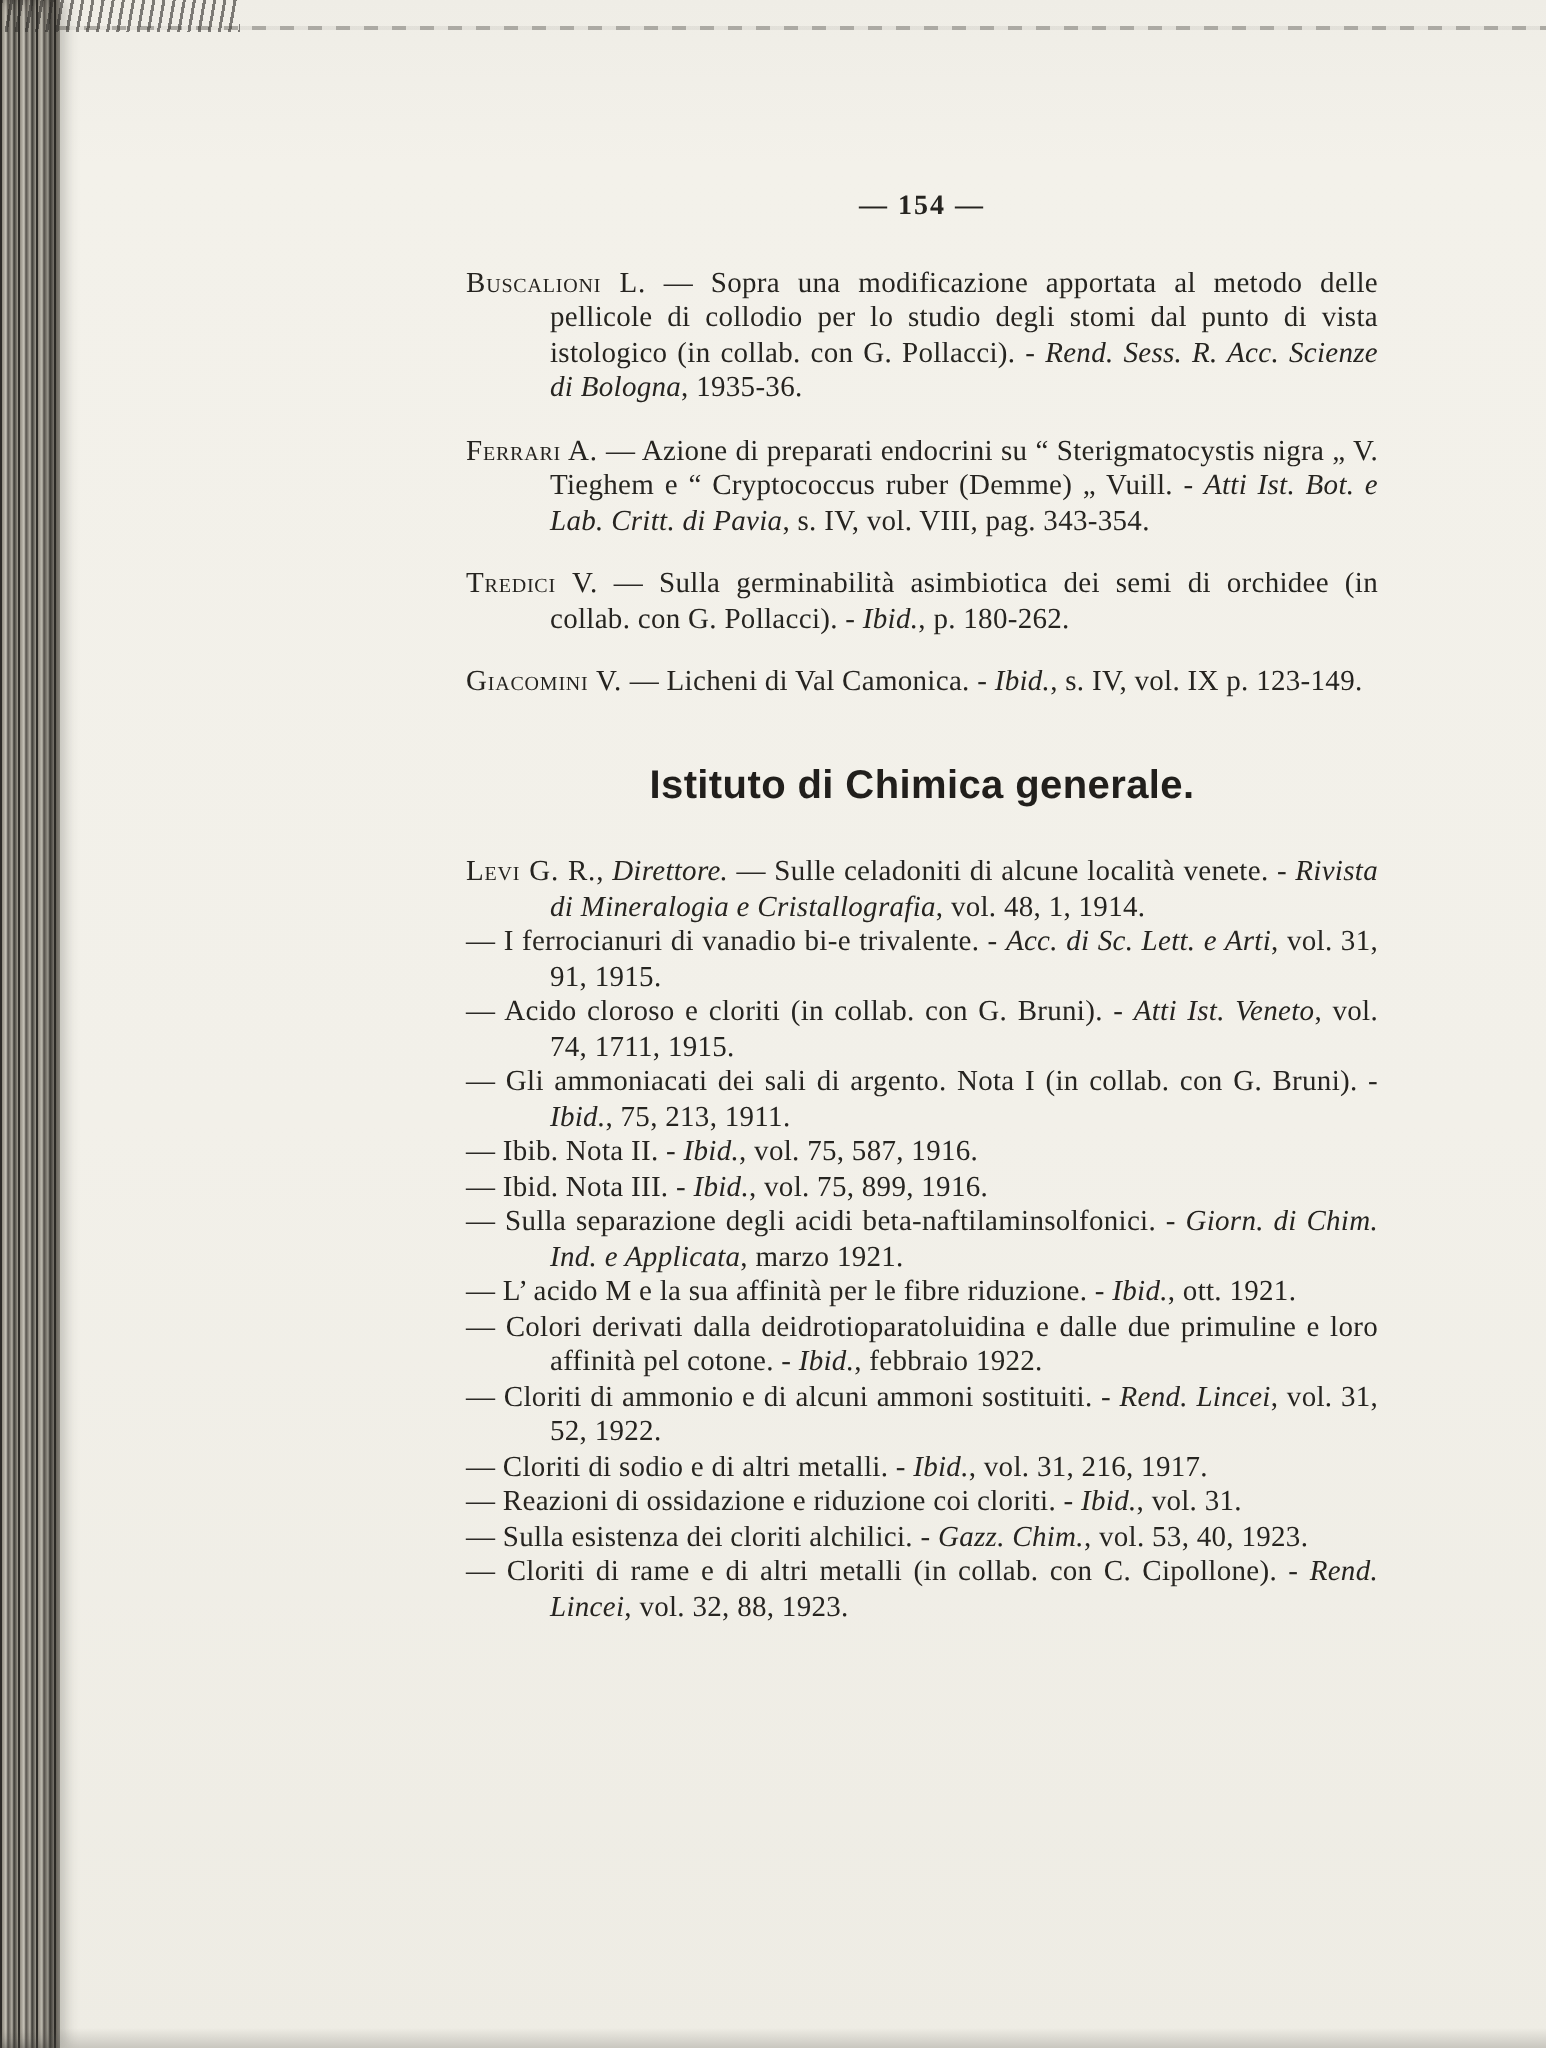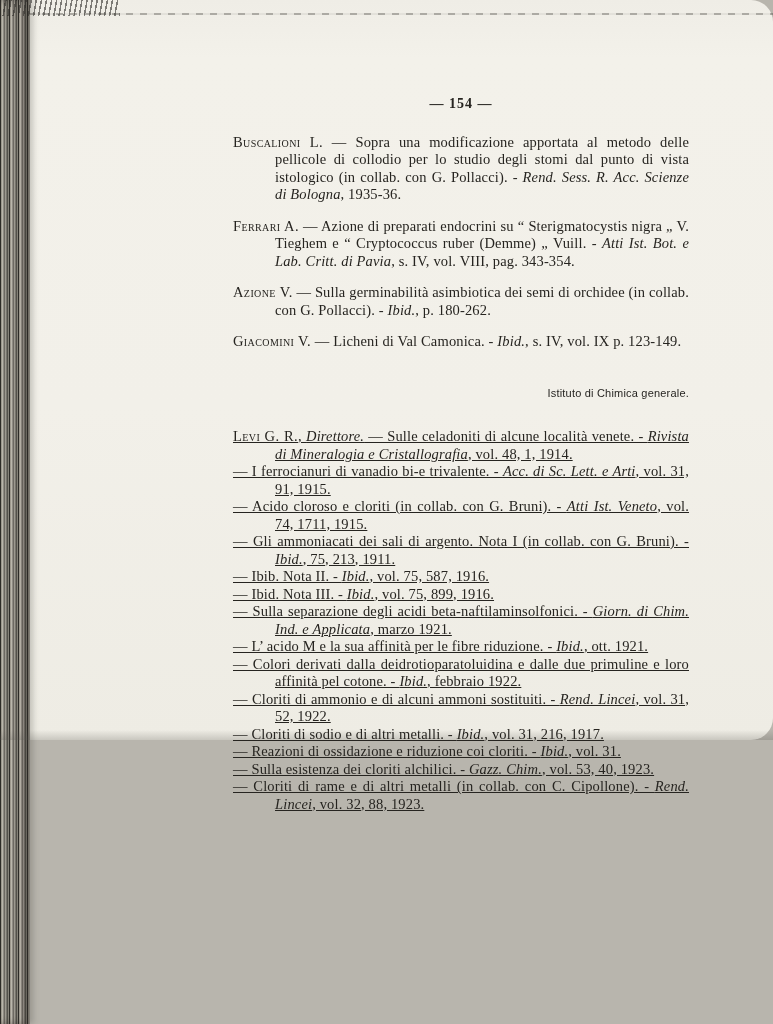--- a/index.html
+++ b/index.html
@@ -6,27 +6,26 @@
     margin: 0;
     padding: 0;
     width: 773px;
     height: 1024px;
     overflow: hidden;
     background: #b8b5ad;
   }
   .scan {
     position: relative;
     width: 773px;
-    height: 740px;
+    height: 1024px;
     background: linear-gradient(180deg, #efede6 0%, #f3f1ea 8%, #f2f0e9 55%, #eeece4 100%);
     font-family: "Liberation Serif", serif;
     color: #262420;
     font-size: 14.5px;
     line-height: 17.5px;
-    border-radius: 22px;
   }
   .binding {
     position: absolute;
     left: 0; top: 0;
     width: 30px; height: 1024px;
     background:
       repeating-linear-gradient(90deg,
         #2e2c28 0px, #2e2c28 1px,
         #8f8a7f 1px, #c9c5ba 3px,
         #55514b 4px, #b5b1a6 6px,
@@ -68,49 +67,49 @@
     letter-spacing: 1px;
     margin-bottom: 21px;
   }
   .entry {
     padding-left: 42px;
     text-indent: -42px;
     text-align: justify;
     letter-spacing: 0.15px;
   }
   .spaced .entry { margin-bottom: 8px; margin-top: 14px; }
-  .tight  .entry { margin-bottom: 0; text-decoration: underline; }
+  .tight  .entry { margin-bottom: 0; }
   .sc { font-variant: small-caps; letter-spacing: 0.4px; }
   .i  { font-style: italic; }
   .section {
-    text-align: right;
+    text-align: center;
     font-family: "Liberation Sans", sans-serif;
-    font-size: 11px;
-    font-weight: normal;
+    font-size: 20px;
+    font-weight: bold;
     letter-spacing: 0.2px;
     margin: 34px 0 26px 0;
     color: #211f1c;
   }
 </style>
 </head>
 <body>
 
 <div class="scan">
   <div class="binding"></div>
   <div class="corner-hatch"></div>
   <div class="topline"></div>
   <div class="bottom-shade"></div>
 
   <div class="content">
     <div class="pagenum">— 154 —</div>
 
     <div class="list spaced">
         <div class="entry"><span class="sc">Buscalioni L.</span><span> — Sopra una modificazione apportata al metodo delle pellicole di collodio per lo studio degli stomi dal punto di vista istologico (in collab. con G. Pollacci). - </span><span class="i">Rend. Sess. R. Acc. Scienze di Bologna</span><span>, 1935-36.</span></div>
         <div class="entry"><span class="sc">Ferrari A.</span><span> — Azione di preparati endocrini su “ Sterigmatocystis nigra „ V. Tieghem e “ Cryptococcus ruber (Demme) „ Vuill. - </span><span class="i">Atti Ist. Bot. e Lab. Critt. di Pavia</span><span>, s. IV, vol. VIII, pag. 343-354.</span></div>
-        <div class="entry"><span class="sc">Azione V.</span><span> — Sulla germinabilità asimbiotica dei semi di orchidee (in collab. con G. Pollacci). - </span><span class="i">Ibid.</span><span>, p. 180-262.</span></div>
+        <div class="entry"><span class="sc">Tredici V.</span><span> — Sulla germinabilità asimbiotica dei semi di orchidee (in collab. con G. Pollacci). - </span><span class="i">Ibid.</span><span>, p. 180-262.</span></div>
         <div class="entry"><span class="sc">Giacomini V.</span><span> — Licheni di Val Camonica. - </span><span class="i">Ibid.</span><span>, s. IV, vol. IX p. 123-149.</span></div>
       </div>
 
     <h2 class="section">Istituto di Chimica generale.</h2>
 
     <div class="list tight">
         <div class="entry"><span class="sc">Levi G. R.</span><span>, </span><span class="i">Direttore.</span><span> — Sulle celadoniti di alcune località venete. - </span><span class="i">Rivista di Mineralogia e Cristallografia</span><span>, vol. 48, 1, 1914.</span></div>
         <div class="entry"><span>— I ferrocianuri di vanadio bi-e trivalente. - </span><span class="i">Acc. di Sc. Lett. e Arti</span><span>, vol. 31, 91, 1915.</span></div>
         <div class="entry"><span>— Acido cloroso e cloriti (in collab. con G. Bruni). - </span><span class="i">Atti Ist. Veneto</span><span>, vol. 74, 1711, 1915.</span></div>
         <div class="entry"><span>— Gli ammoniacati dei sali di argento. Nota I (in collab. con G. Bruni). - </span><span class="i">Ibid.</span><span>, 75, 213, 1911.</span></div>

